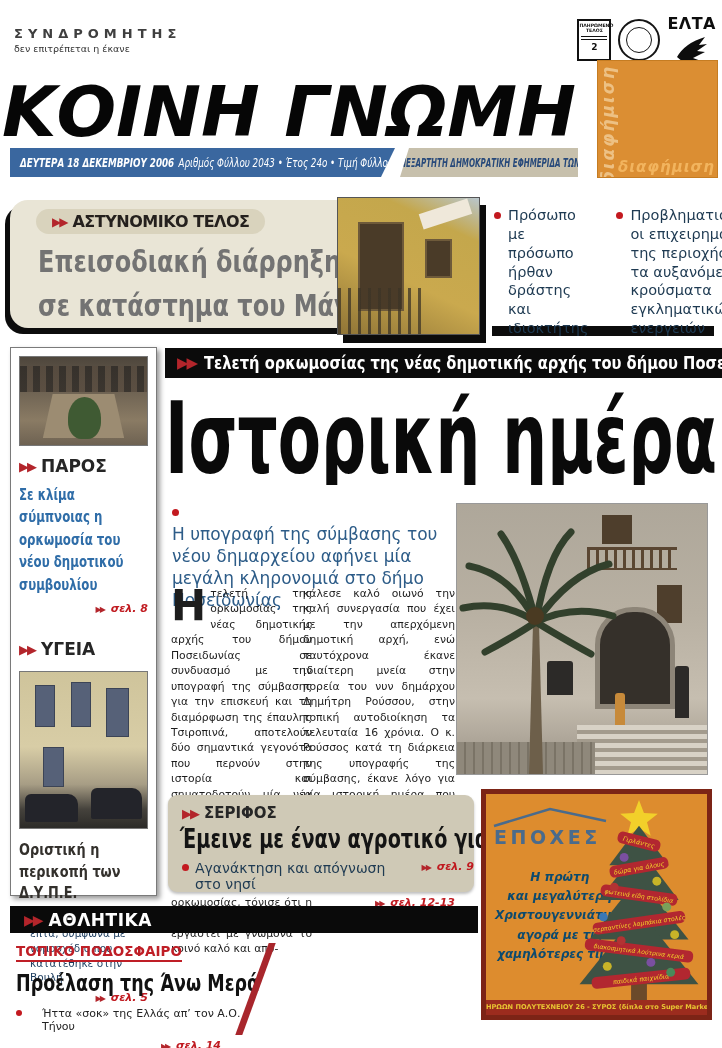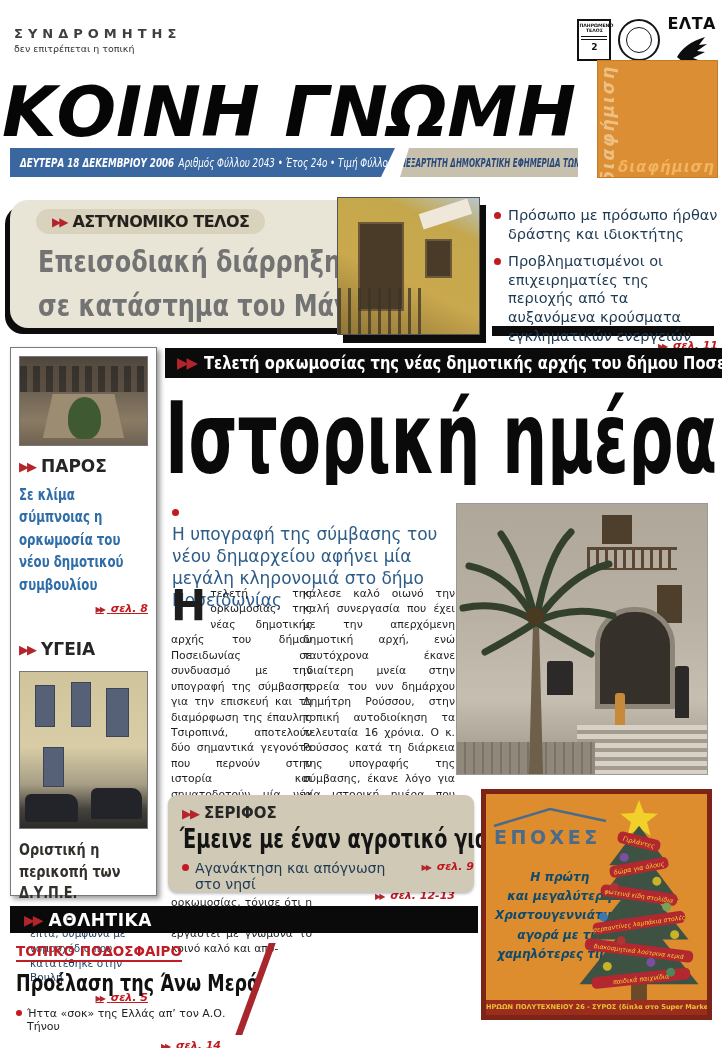--- a/index.html
+++ b/index.html
@@ -56,61 +56,61 @@
   .police-pill .arrows{font-size:12px;}
   .police-hl{margin:6px 0 0 28px;font-size:30px;font-weight:bold;color:#737373;line-height:1.45;}
   .police-hl .squeeze{transform:scaleX(0.80);}
   .police-photo{background:linear-gradient(205deg,#b9c6cc 0%,#c4a74c 22%,#caa94e 58%,#8f7436 100%);
                 border:1px solid #555;box-sizing:border-box;box-shadow:6px 8px 0 #0c0c0c;}
   .pp-win{position:absolute;background:#4a3b28;border:2px solid #6e5a3a;}
   .pp-sign{position:absolute;background:#efe8da;transform:rotate(-18deg);}
   .pp-fence{position:absolute;left:0;bottom:0;width:62%;height:34%;
             background:repeating-linear-gradient(90deg,#3c3426 0 3px,transparent 3px 10px);opacity:.75;}
   .shadow-bar{background:#0c0c0c;}
-  .police-bullets{display:flex;flex-direction:column;gap:8px;}
+  .police-bullets{display:flex;flex-direction:row;gap:28px;}
   .pb-item{display:flex;gap:7px;font-size:14.5px;line-height:1.3;color:#1e3a52;}
   .pb-item .dot{margin-top:6px;}
   .pb-ref{text-align:right;margin-top:-15px;}
 
   
   .sidebar{background:#fff;border:1px solid #7a7a7a;box-shadow:3px 3px 5px rgba(0,0,0,.4);
            box-sizing:border-box;padding:8px;}
   .side-photo{border:1px solid #777;box-sizing:border-box;position:relative;overflow:hidden;}
   .council-photo{height:90px;background:linear-gradient(180deg,#4e463c 0%,#6a5f50 34%,#8a7b64 72%,#6e6252 100%);}
   .council-table{position:absolute;left:18%;right:18%;top:42%;bottom:8%;background:#9c8c72;
                  clip-path:polygon(12% 0,88% 0,100% 100%,0 100%);}
   .council-plant{position:absolute;left:38%;top:45%;width:26%;height:48%;background:#3f5a33;border-radius:50% 50% 40% 40%;}
   .council-people{position:absolute;left:0;right:0;top:10%;height:30%;
                   background:repeating-linear-gradient(90deg,#2e2a26 0 7px,#564a3e 7px 13px);opacity:.8;}
   .side-label{display:flex;align-items:center;gap:6px;margin-top:10px;}
   .side-label .lbl{font-size:17px;font-weight:bold;color:#262626;}
   .side-label .arrows{font-size:13px;}
   .paros-hl{margin-top:8px;width:172px;transform:scaleX(0.76);transform-origin:left top;
             color:#2f6da8;font-weight:bold;font-size:15.5px;line-height:1.45;}
-  .side-ref{text-align:right;margin-top:6px;text-decoration:underline;}
+  .side-ref{text-align:right;margin-top:6px;}
   .ygeia-photo{height:158px;margin-top:12px;
                background:linear-gradient(180deg,#cfc49b 0%,#d8cda6 48%,#a79d85 72%,#45423c 88%,#2c2b28 100%);}
   .yg-win{position:absolute;background:#566178;border:1px solid #3c4456;}
   .yg-car{position:absolute;background:#23242a;border-radius:6px 10px 2px 2px;}
   .ygeia-hl{margin-top:10px;width:176px;transform:scaleX(0.78);transform-origin:left top;
             color:#33302c;font-weight:bold;font-size:16.5px;line-height:1.3;}
   .side-bullet{display:flex;gap:5px;margin-top:8px;font-size:10.5px;line-height:1.4;color:#1c3c5e;}
   .side-bullet .dot{width:6px;height:6px;flex:0 0 6px;margin-top:3px;}
 
   
   .kicker{background:#0b0b0b;display:flex;align-items:center;padding-left:12px;box-sizing:border-box;}
   .kicker .arrows{font-size:15px;margin-right:8px;}
   .kicker .txt{color:#fff;font-size:17.5px;font-weight:bold;white-space:nowrap;
                transform:scaleX(0.84);transform-origin:left center;}
   .subhead{display:flex;gap:7px;flex-direction:column;}
   .subhead .dot{margin-top:8px;}
   .subhead .txt{color:#2d5c88;font-size:17px;line-height:1.3;}
   .bodycol{font-size:10.8px;line-height:1.43;text-align:justify;color:#1d1d1d;}
   .dropcap{float:left;font-size:42px;line-height:0.8;font-weight:bold;padding:3px 4px 0 0;color:#1d1d1d;}
-  .main-ref{text-align:right;margin-top:9px;}
+  .main-ref{text-align:right;margin-top:16px;}
   .mansion-photo{border:1px solid #999;box-sizing:border-box;position:relative;overflow:hidden;
                  background:linear-gradient(180deg,#aea79a 0%,#b8b0a2 40%,#c6beb0 72%,#9a9286 100%);}
   .m-arch{position:absolute;left:55%;top:38%;width:70px;height:92px;background:#35302a;
           border-radius:38px 38px 0 0;border:5px solid #8d8578;}
   .m-balcony{position:absolute;left:52%;top:16%;width:90px;height:18px;
              background:repeating-linear-gradient(90deg,#5a4632 0 3px,transparent 3px 9px);
              border-top:3px solid #5a4632;border-bottom:2px solid #5a4632;}
   .m-window{position:absolute;background:#4e3e2c;}
   .m-steps{position:absolute;right:0;bottom:0;width:52%;height:18%;
            background:repeating-linear-gradient(180deg,#d8d2c6 0 5px,#a39b8d 5px 9px);}
@@ -134,33 +134,33 @@
 
   
   .ath-bar{background:#0a0a0a;display:flex;align-items:center;padding-left:14px;box-sizing:border-box;}
   .ath-bar .arrows{font-size:14px;margin-right:7px;}
   .ath-bar .lbl{color:#fff;font-size:17px;font-weight:bold;letter-spacing:0.5px;
                 transform:scaleY(1.08);transform-origin:left center;}
   .sp-kicker{display:inline-block;color:#bf1e26;font-weight:bold;font-size:13.5px;
              border-bottom:2px solid #bf1e26;padding-bottom:1px;}
   .sp-hl{margin-top:7px;font-size:23px;font-weight:bold;color:#111;line-height:1.25;}
   .sp-hl .squeeze{transform:scaleX(0.76);}
-  .sp-bullet{display:flex;gap:5px;margin-top:9px;font-size:11px;color:#222;justify-content:center;}
+  .sp-bullet{display:flex;gap:20px;margin-top:9px;font-size:11px;color:#222;justify-content:center;}
   .sp-bullet .dot{width:6px;height:6px;flex:0 0 6px;margin-top:3px;}
   .sp-ref-row{text-align:right;margin-top:6px;}
   .slash{background:#a8262c;transform:skewX(-20deg);}
 </style>
 </head>
 <body>
 
 <div class="page">
 
   <div class="abs" style="left:14px;top:26px;">
     <div class="subscriber-title">ΣΥΝΔΡΟΜΗΤΗΣ</div>
-    <div class="subscriber-note">δεν επιτρέπεται η τοπική</div>
+    <div class="subscriber-note">δεν επιτρέπεται η έκανε</div>
   </div>
 
   <div class="abs stamps" style="right:6px;top:14px;">
     <div class="stamp-paid">
       <span>ΠΛΗΡΩΜΕΝΟ</span><br>
       <span>ΤΕΛΟΣ</span>
       <i class="rule"></i>
       <i class="rule"></i>
       <div class="num">2</div>
     </div>

